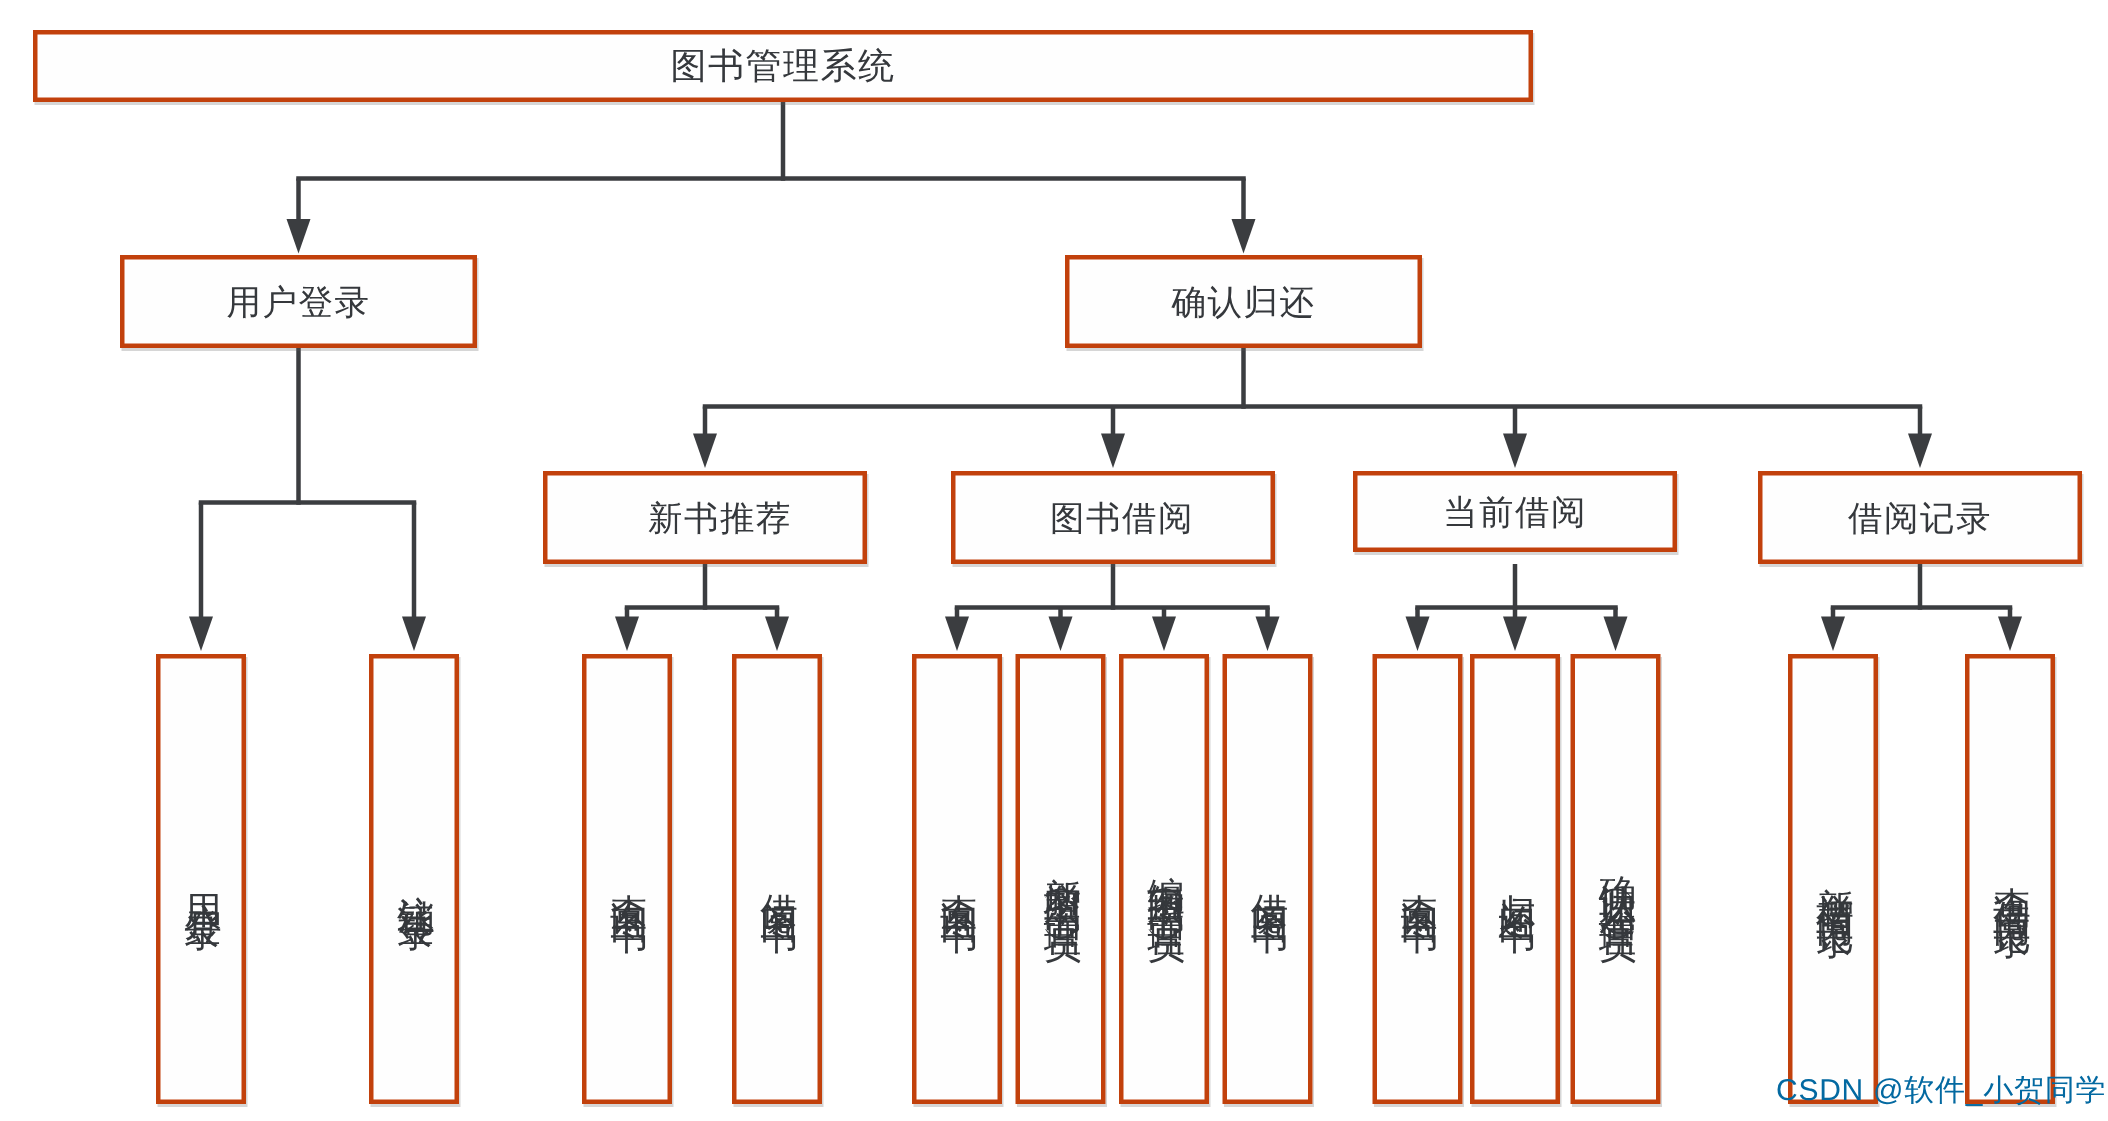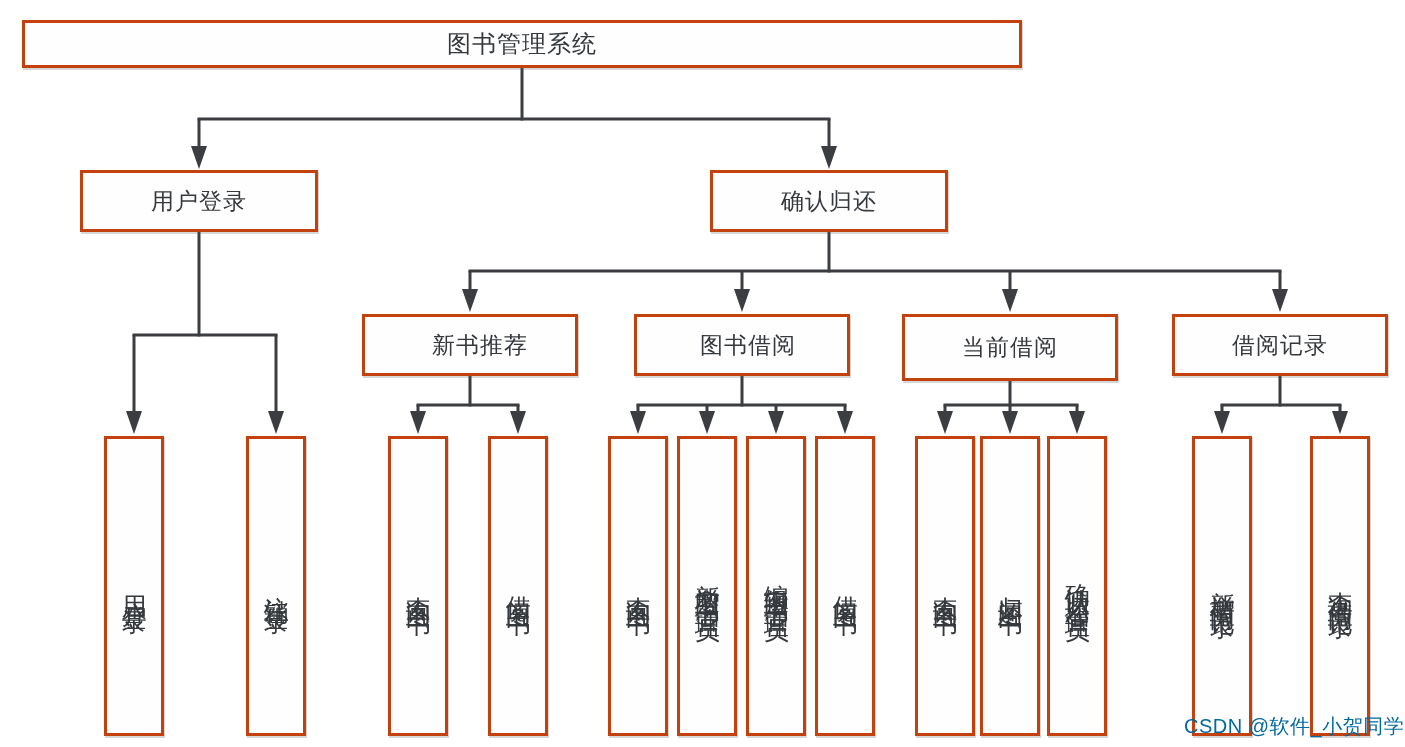--- a/index.html
+++ b/index.html
@@ -127,21 +127,21 @@
   <div class="node h-node" style="left:710px; top:170px; width:238px; height:62px;">
     <span>确认归还</span>
   </div>
 
   <div class="node h-node" style="left:362px; top:314px; width:216px; height:62px;padding-left:20px;">
     <span>新书推荐</span>
   </div>
   <div class="node h-node" style="left:634px; top:314px; width:216px; height:62px;padding-left:12px;">
     <span>图书借阅</span>
   </div>
-  <div class="node h-node" style="left:902px; top:314px; width:216px; height:67px;">
+  <div class="node h-node" style="left:902px; top:314px; width:216px; height:54px;">
     <span>当前借阅</span>
   </div>
   <div class="node h-node" style="left:1172px; top:314px; width:216px; height:62px;">
     <span>借阅记录</span>
   </div>
 
   <div class="node leaf" style="left:104px;">
     <span class="vtext">用户登录</span>
   </div>
   <div class="node leaf" style="left:246px;">

